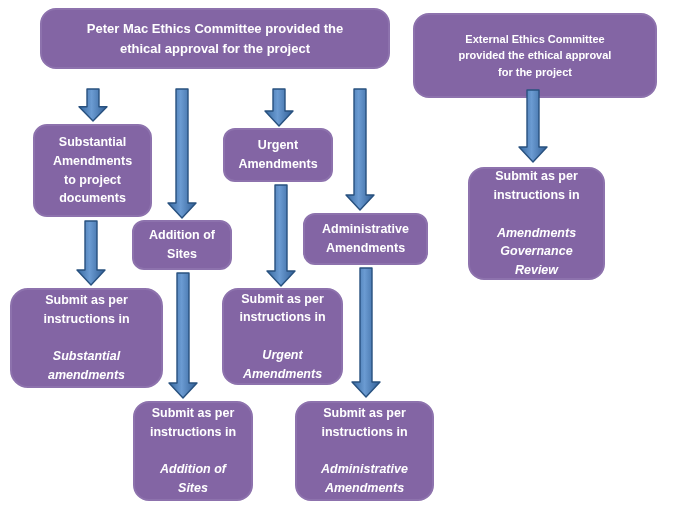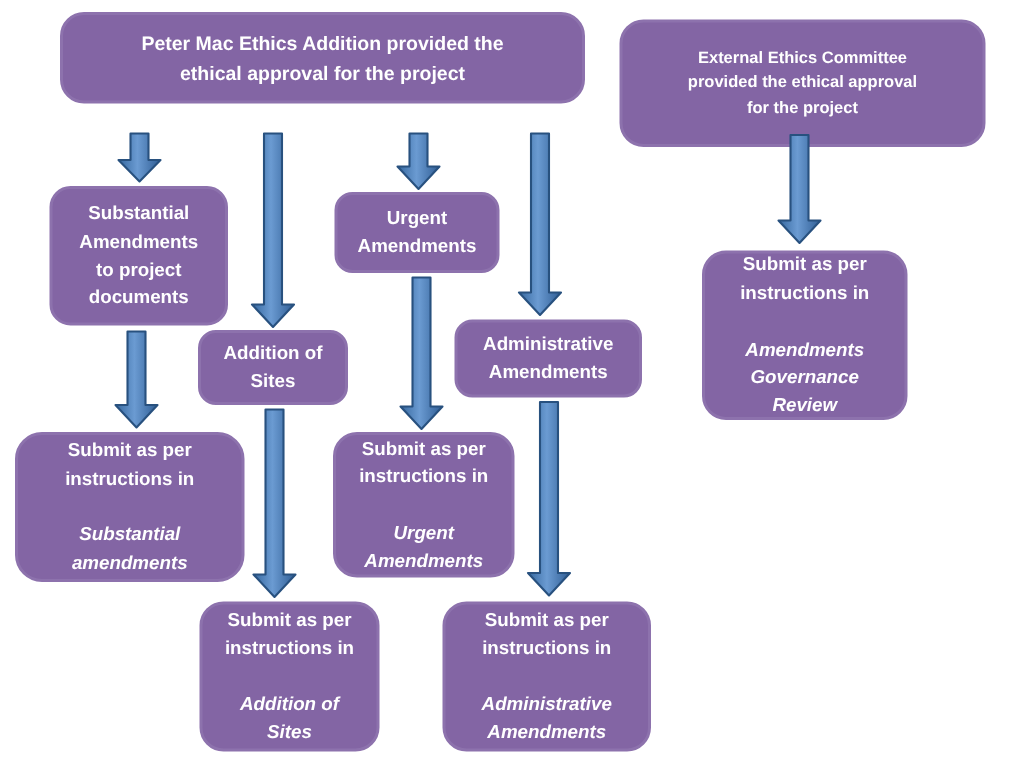--- a/index.html
+++ b/index.html
@@ -29,21 +29,21 @@
     <defs>
       <linearGradient id="arrowGrad" x1="0" y1="0" x2="1" y2="0">
         <stop offset="0%" stop-color="#36689f"></stop>
         <stop offset="45%" stop-color="#6b9bd2"></stop>
         <stop offset="100%" stop-color="#2f5d94"></stop>
       </linearGradient>
     </defs>
   </svg>
 
   <div class="node" style="left:40px;top:8px;width:350px;height:61px;border-radius:16px;font-size:13px;">
-    <div class="txt">Peter Mac Ethics Addition provided the
+    <div class="txt">Peter Mac Ethics Committee provided the
 ethical approval for the project</div>
   </div>
 
   <div class="node" style="left:413px;top:13px;width:244px;height:85px;border-radius:16px;font-size:11px;">
     <div class="txt">External Ethics Committee
 provided the ethical approval
 for the project</div>
   </div>
 
   <div class="node" style="left:33px;top:124px;width:119px;height:93px;border-radius:14px;font-size:12.5px;">

